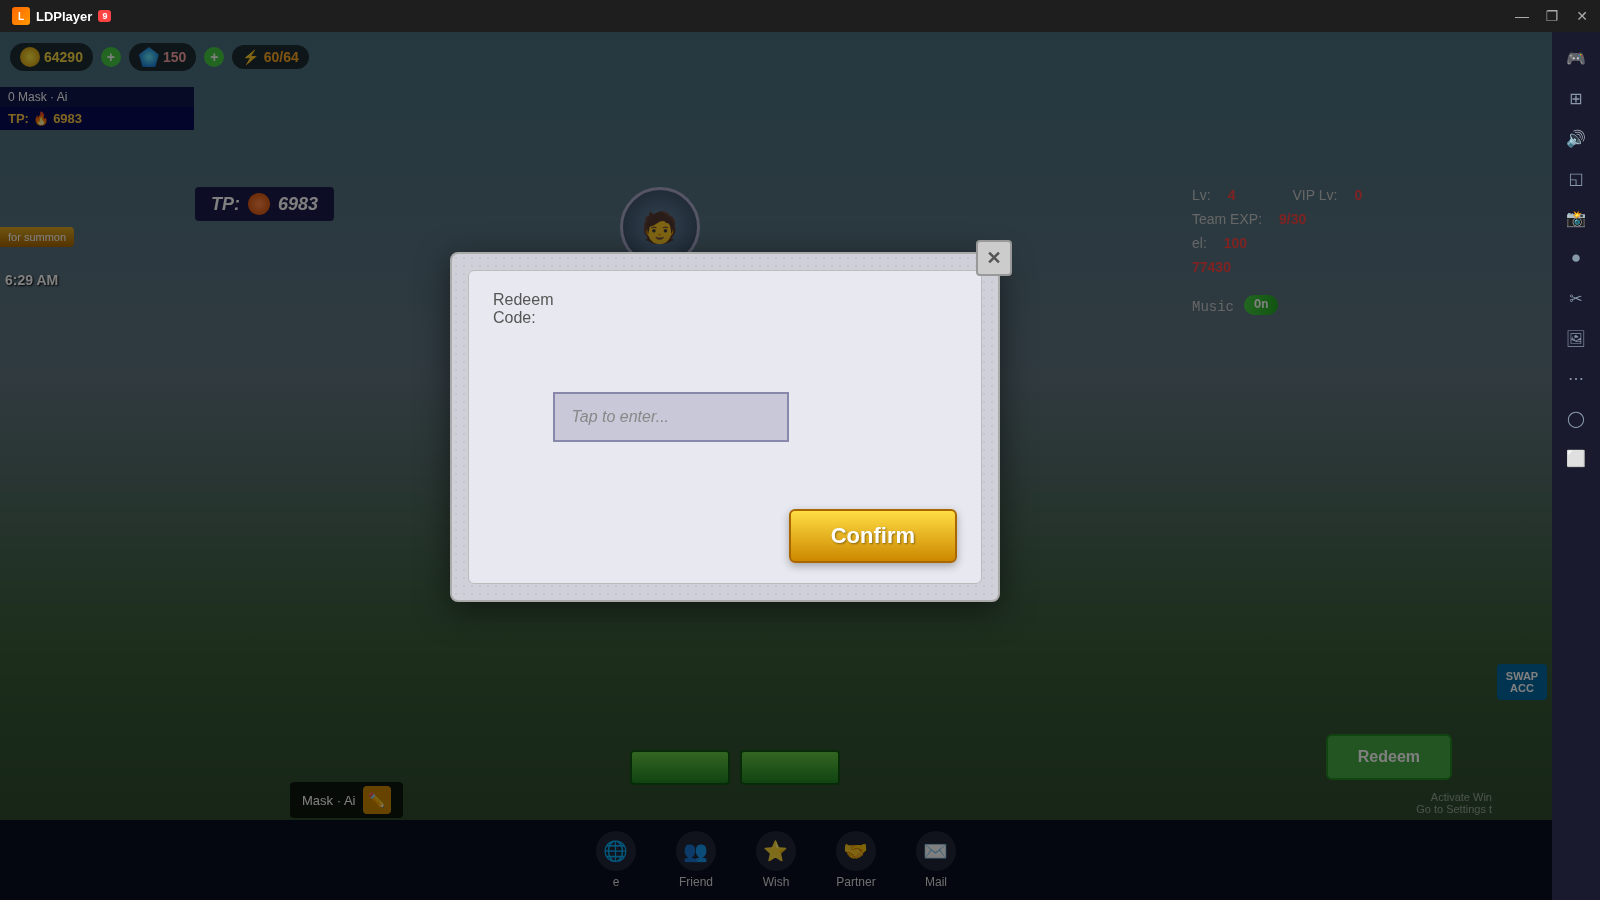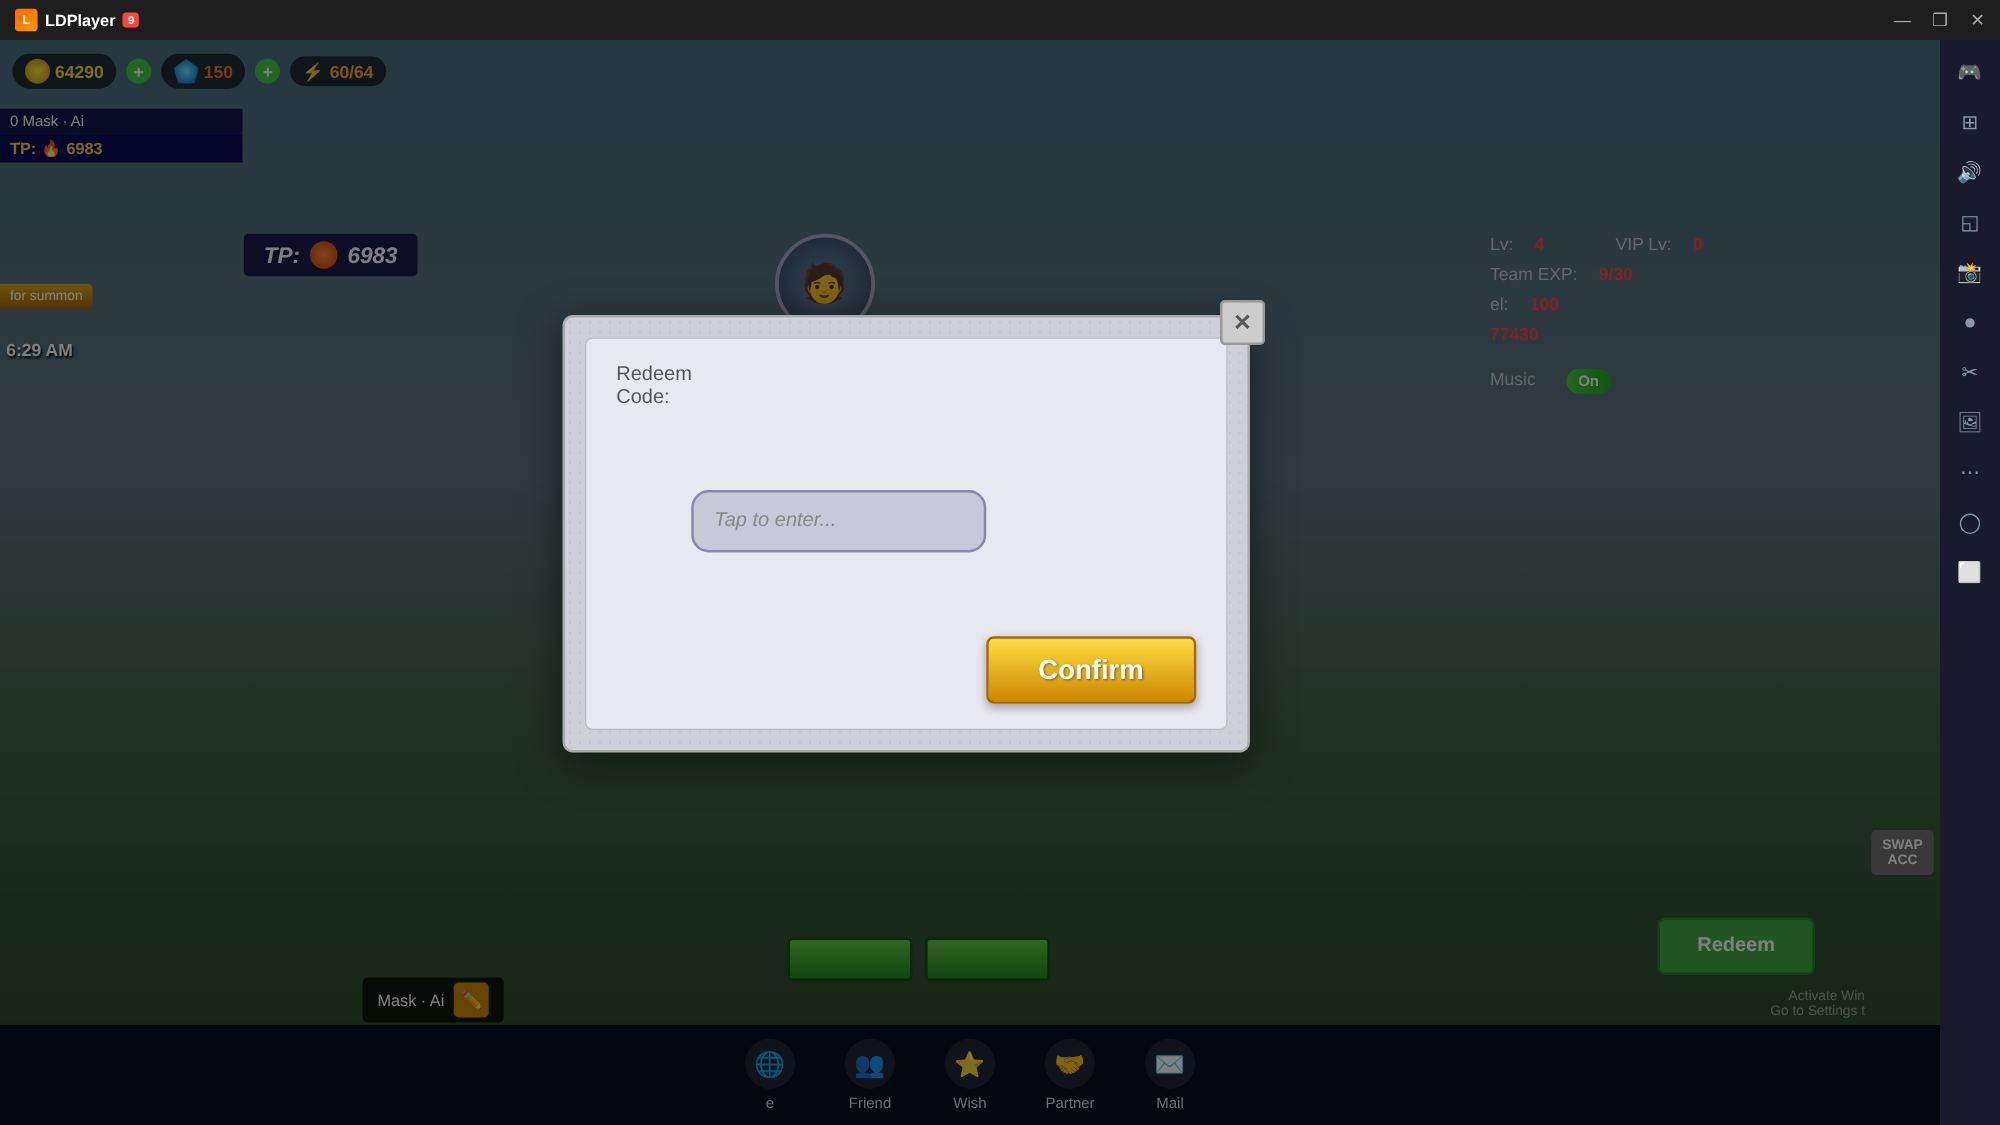--- a/index.html
+++ b/index.html
@@ -158,21 +158,21 @@
       border-radius: 50%;
     }
 
     .hud-gems {
       display: flex;
       align-items: center;
       gap: 4px;
       background: rgba(0,0,0,0.6);
       border-radius: 20px;
       padding: 4px 10px;
-      color: #f97316;
+      color: #fca5a5;
       font-size: 14px;
       font-weight: bold;
     }
 
     .gem-icon {
       width: 20px;
       height: 20px;
       background: radial-gradient(circle, #66eeff, #0055cc);
       clip-path: polygon(50% 0%, 100% 38%, 82% 100%, 18% 100%, 0% 38%);
     }
@@ -277,25 +277,26 @@
     }
 
     .info-val {
       color: #ff4444;
       font-weight: bold;
       font-size: 14px;
     }
 
     .music-row {
       display: flex;
-      align-items: flex-start;
-      gap: 24px;
+      align-items: flex-end;
+      gap: 10px;
       margin-top: 20px;
       color: #ccc;
       font-size: 14px;
+      font-family: Liberation Mono, monospace;
     }
 
     .toggle-on {
       background: linear-gradient(90deg, #44cc44, #22aa22);
       border-radius: 12px;
       padding: 3px 10px;
       color: #fff;
       font-size: 12px;
       font-weight: bold;
     }
@@ -407,21 +408,21 @@
       align-self: flex-start;
       color: #555;
       font-size: 16px;
       margin-bottom: 14px;
     }
 
     .dialog-input-wrap {
       width: 100%;
       background: #c8c8d8;
       border: 2px solid #8888aa;
-      border-radius: 14px;
+      border-radius: 0;
       padding: 14px 16px;
       margin-bottom: 20px;
     }
 
     .dialog-input {
       width: 100%;
       background: transparent;
       border: none;
       outline: none;
       color: #777;
@@ -498,21 +499,21 @@
       border: 2px solid #228822;
       cursor: pointer;
       z-index: 10;
     }
 
     
     .swap-btn {
       position: absolute;
       bottom: 200px;
       right: 5px;
-      background: #737373;
+      background: #0369a1;
       color: #fff;
       font-size: 11px;
       font-weight: bold;
       padding: 6px 4px;
       border-radius: 4px;
       cursor: pointer;
       z-index: 10;
       text-align: center;
       width: 50px;
     }

